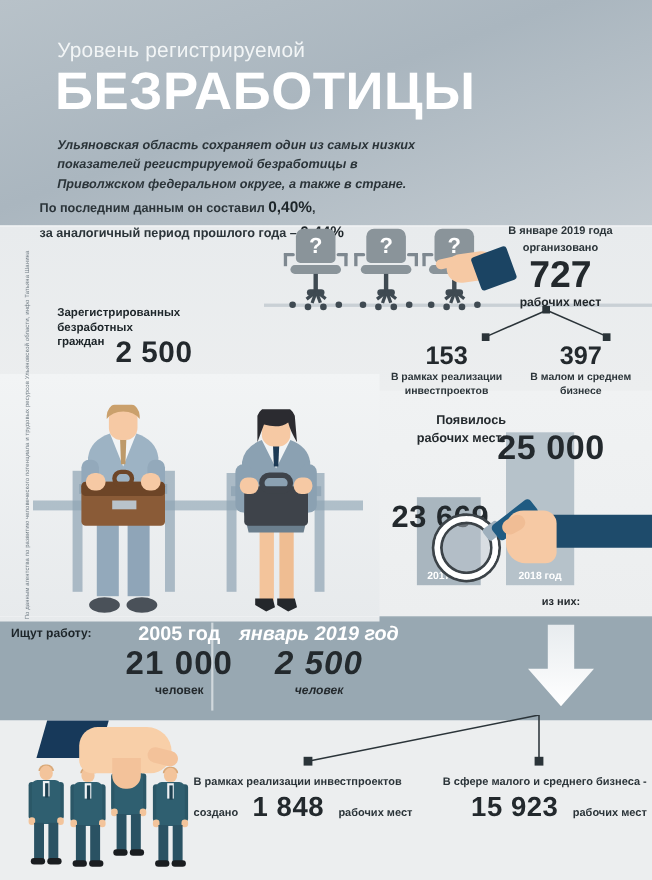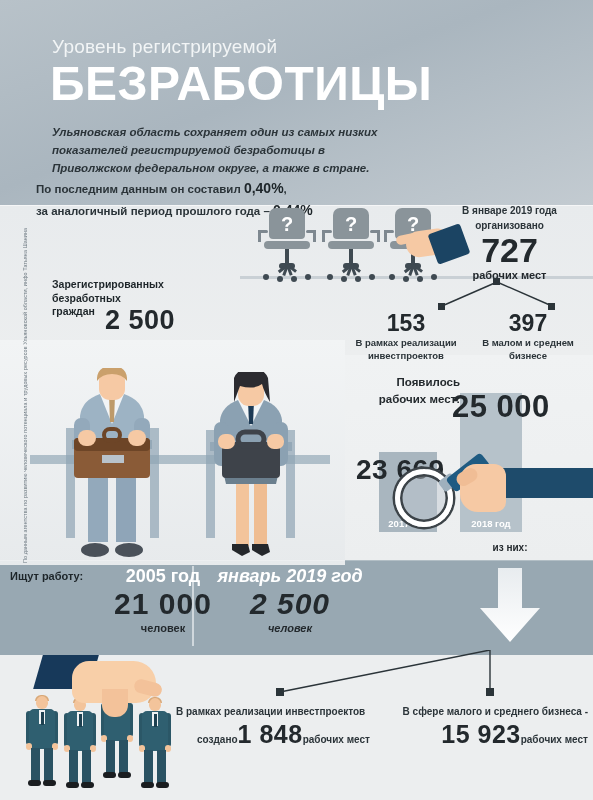--- a/index.html
+++ b/index.html
@@ -206,21 +206,21 @@
   .bighand .cuff { position:absolute; left:0; top:0; width:56px; height:34px; background:#17395a; transform:skewX(-16deg); }
   .bighand .palm { position:absolute; left:34px; top:6px; width:84px; height:42px; background:#f8cfa8;
     border-radius:26px 34px 30px 18px; }
   .bighand .fing { position:absolute; left:64px; top:34px; width:26px; height:28px; background:#f3c29a; border-radius:0 0 12px 12px; }
   .bighand .thumb { position:absolute; left:96px; top:26px; width:28px; height:14px; background:#f3c29a; border-radius:8px; transform:rotate(14deg); }
 
   
   .bconn { position:absolute; left:180px; top:650px; width:413px; height:60px; }
   .bblock { position:absolute; }
   .bblock .t { font-size:10px; font-weight:600; color:#2b3439; line-height:1.45; }
-  .bblock .rowl { display:flex; align-items:baseline; gap:0;margin-left:21px; }
+  .bblock .rowl { display:flex; align-items:baseline; gap:13px; }
   .bblock .n { font-size:25px; font-weight:bold; color:#23292d; letter-spacing:.5px; }
   .bblock .u { font-size:10px; font-weight:600; color:#2b3439; }
   #bb-left  { left:176px; top:705px; width:200px; }
   #bb-right { left:398px; top:705px; width:190px; text-align:right; }
   #bb-right .rowl { justify-content:flex-end; }
 </style>
 </head>
 <body>
 
 <div id="poster">

